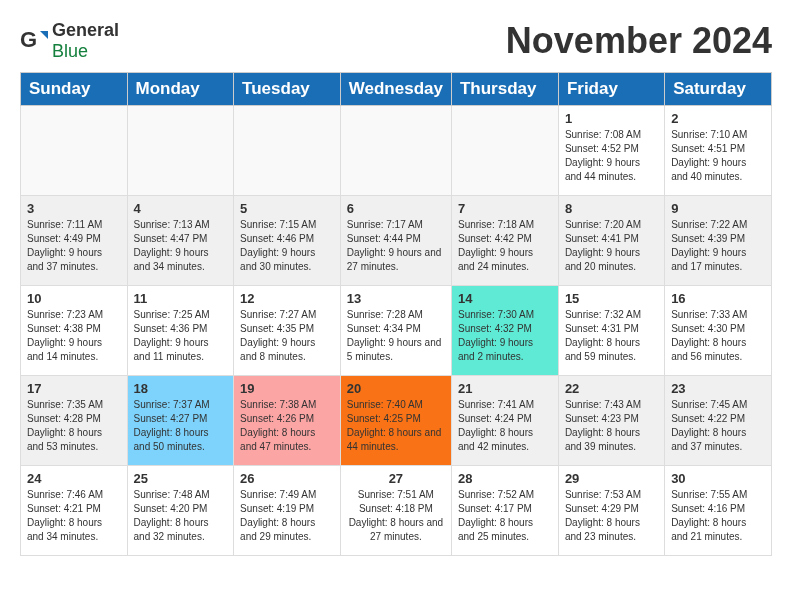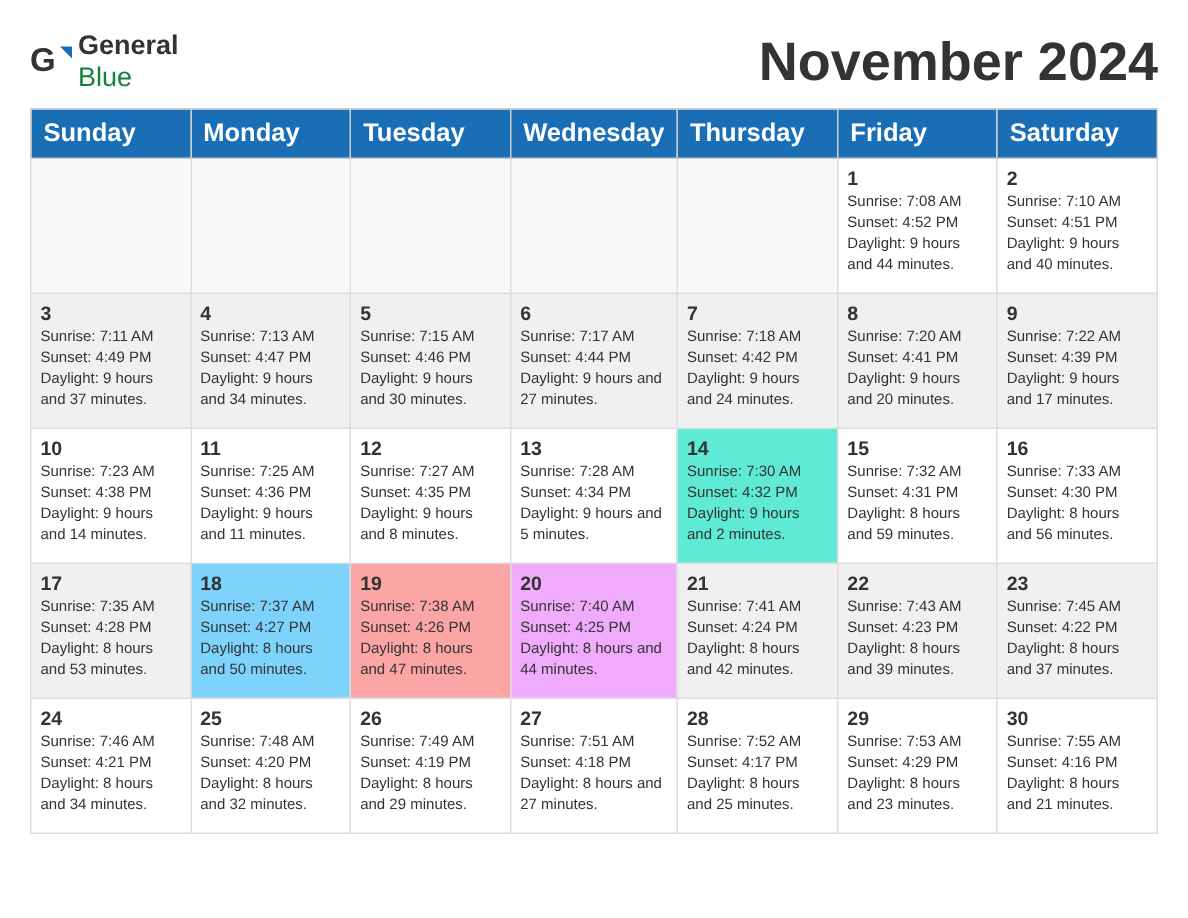--- a/index.html
+++ b/index.html
@@ -252,21 +252,21 @@
 Daylight: 8 hours
 and 50 minutes.</div>
         </td>
         <td style="background-color: #fca5a5;">
           <span class="day-number">19</span>
           <div class="day-info">Sunrise: 7:38 AM
 Sunset: 4:26 PM
 Daylight: 8 hours
 and 47 minutes.</div>
         </td>
-        <td style="background-color: #f0abfc;">
+        <td style="background-color: #f97316;">
           <span class="day-number">20</span>
           <div class="day-info">Sunrise: 7:40 AM
 Sunset: 4:25 PM
 Daylight: 8 hours
 and 44 minutes.</div>
         </td>
         <td style="background-color: rgb(240, 240, 240);">
           <span class="day-number">21</span>
           <div class="day-info">Sunrise: 7:41 AM
 Sunset: 4:24 PM
@@ -303,21 +303,21 @@
 Daylight: 8 hours
 and 32 minutes.</div>
         </td>
         <td style="background-color: rgb(255, 255, 255);">
           <span class="day-number">26</span>
           <div class="day-info">Sunrise: 7:49 AM
 Sunset: 4:19 PM
 Daylight: 8 hours
 and 29 minutes.</div>
         </td>
-        <td style="background-color: rgb(255, 255, 255);">
+        <td style="background-color: rgb(255, 255, 255); text-align: center;">
           <span class="day-number">27</span>
           <div class="day-info">Sunrise: 7:51 AM
 Sunset: 4:18 PM
 Daylight: 8 hours
 and 27 minutes.</div>
         </td>
         <td style="background-color: rgb(255, 255, 255);">
           <span class="day-number">28</span>
           <div class="day-info">Sunrise: 7:52 AM
 Sunset: 4:17 PM

